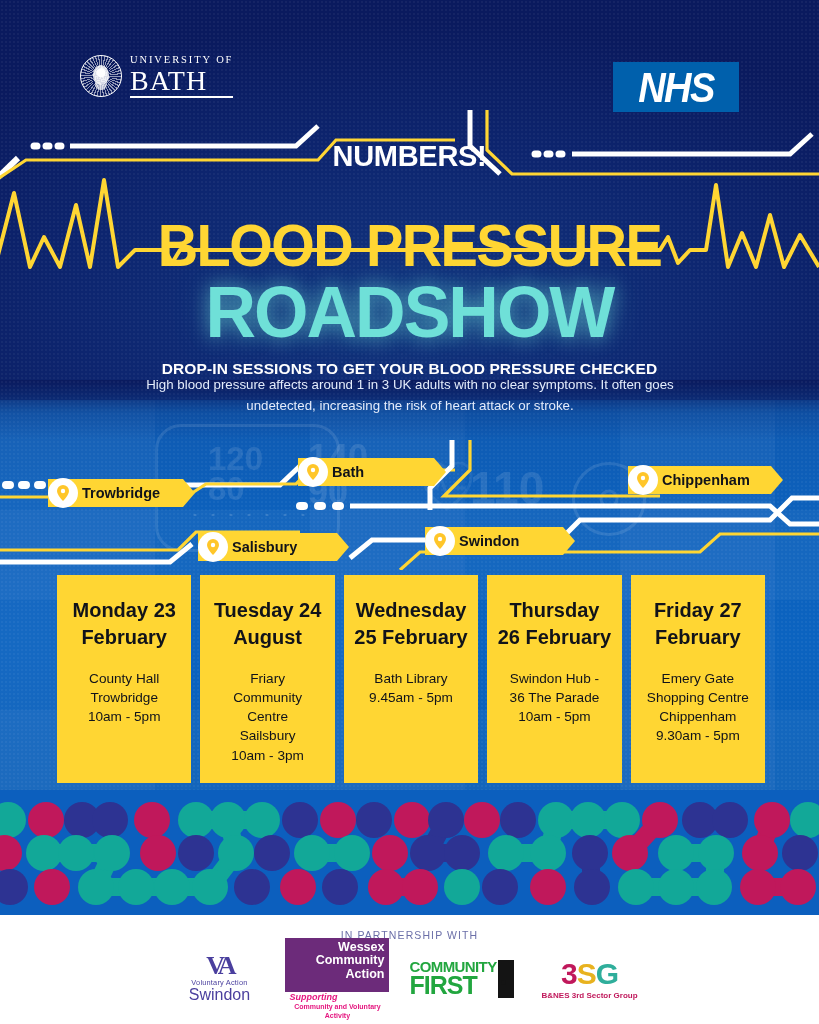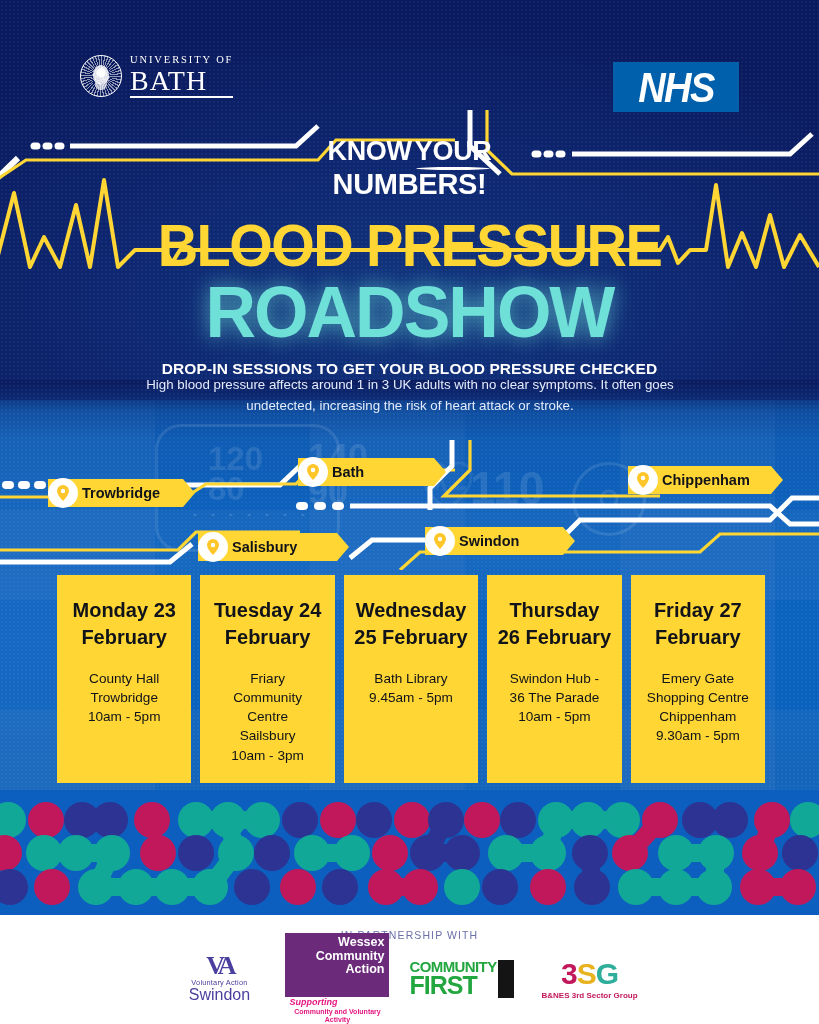--- a/index.html
+++ b/index.html
@@ -223,21 +223,21 @@
     margin-top: 9px; display: flex; align-items: center; gap: 20px; height: 58px;
   }
   
   .l-vas { display: flex; flex-direction: column; align-items: center; width: 92px; }
   .vas-mark { font-size: 26px; color: #4a3f9e; font-weight: bold; line-height: .9;
               font-family: "Liberation Serif", serif; letter-spacing: -4px; }
   .vas-small { font-size: 7.4px; color: #4a3f9e; letter-spacing: .2px; }
   .vas-big { font-size: 16px; color: #4a3f9e; font-family: "Liberation Sans", sans-serif; line-height: 1.05; }
   
   .l-wca { width: 104px; display: flex; flex-direction: column; align-items: stretch; }
-  .wca-box { background: #6c2b7a; padding: 3px 5px 20px; text-align: right; }
+  .wca-box { background: #6c2b7a; padding: 3px 5px 11px; text-align: right; }
   .wca-box div { color:#fff; font-weight: bold; font-size: 12.5px; line-height: 1.08; }
   .wca-sub { color: #e5157f; font-weight: bold; font-size: 7px; text-align: center; margin-top: 1px; line-height: 1.25; }
   .wca-sup { color: #e5157f; font-weight: bold; font-size: 9px; font-style: italic; text-align: left; margin-left: 4px; }
   
   .l-cf { display: flex; align-items: flex-end; }
   .cf-words { display: flex; flex-direction: column; }
   .cf-1 { color: #22a63f; font-weight: bold; font-size: 15px; line-height: .98; letter-spacing: -.6px; }
   .cf-2 { color: #22a63f; font-weight: bold; font-size: 25px; line-height: .95; letter-spacing: -1px; }
   .cf-flag { width: 16px; height: 38px; background: #141414; margin-left: 1px; position: relative; }
   .cf-flag:after { content:""; position:absolute; left:3px; top:20px; width:5px; height:5px; border-radius:50%; background:#141414; }
@@ -286,23 +286,20 @@
     </g>
   </svg>
 
   <svg class="ecg" viewBox="0 0 819 115" preserveAspectRatio="none">
     <path d="M -5 92 L 14 18 L 30 92 L 44 62 L 60 92 L 76 30 L 90 92 L 104 5 L 118 92 L 135 75
              L 165 75 L 172 88 L 180 75 L 300 75 L 300 75 L 660 75 L 668 62 L 678 88 L 690 75
              L 706 75 L 716 10 L 728 92 L 742 58 L 756 92 L 770 40 L 784 92 L 800 60 L 819 92" fill="none" stroke="#ffd633" stroke-width="4" stroke-linejoin="round"></path>
   </svg>
 
   <div class="know-block">
-    <div class="know-line1">
-      <span>KNOW</span><span class="you">YOUR</span>
-    </div>
     <div class="know-line2">NUMBERS!</div>
   </div>
 
   <div class="title-block">
     <div class="t-blood">BLOOD PRESSURE</div>
     <div class="t-road">ROADSHOW</div>
     <div class="t-sub">DROP-IN SESSIONS TO GET YOUR BLOOD PRESSURE CHECKED</div>
   </div>
 
   <div class="intro">High blood pressure affects around 1 in 3 UK adults with no clear symptoms. It often goes undetected, increasing the risk of heart attack or stroke.</div>
@@ -395,21 +392,21 @@
       </svg>
     </div>
   </div>
 
   <div class="cards">
     <div class="card">
       <div class="card-date">Monday 23 February</div>
       <div class="card-venue">County Hall<br>Trowbridge<br>10am - 5pm</div>
     </div>
     <div class="card">
-      <div class="card-date">Tuesday 24 February</div>
+      <div class="card-date">Tuesday 24 August</div>
       <div class="card-venue">Friary<br>Community<br>Centre<br>Sailsbury<br>10am - 3pm</div>
     </div>
     <div class="card">
       <div class="card-date">Wednesday 25 February</div>
       <div class="card-venue">Bath Library<br>9.45am - 5pm</div>
     </div>
     <div class="card">
       <div class="card-date">Thursday 26 February</div>
       <div class="card-venue">Swindon Hub -<br>36 The Parade<br>10am - 5pm</div>
     </div>

